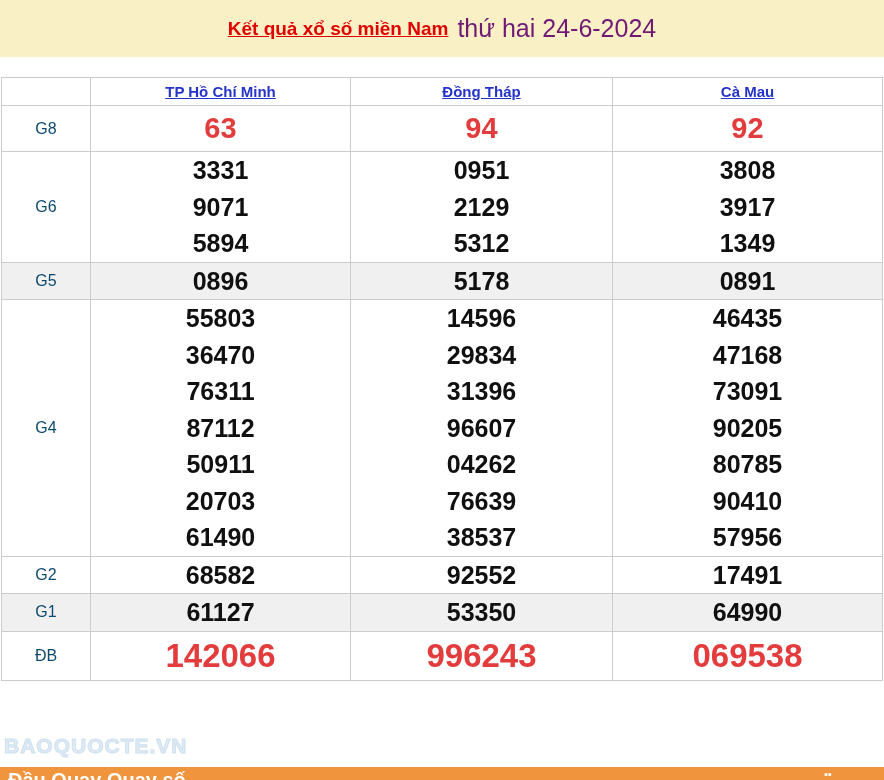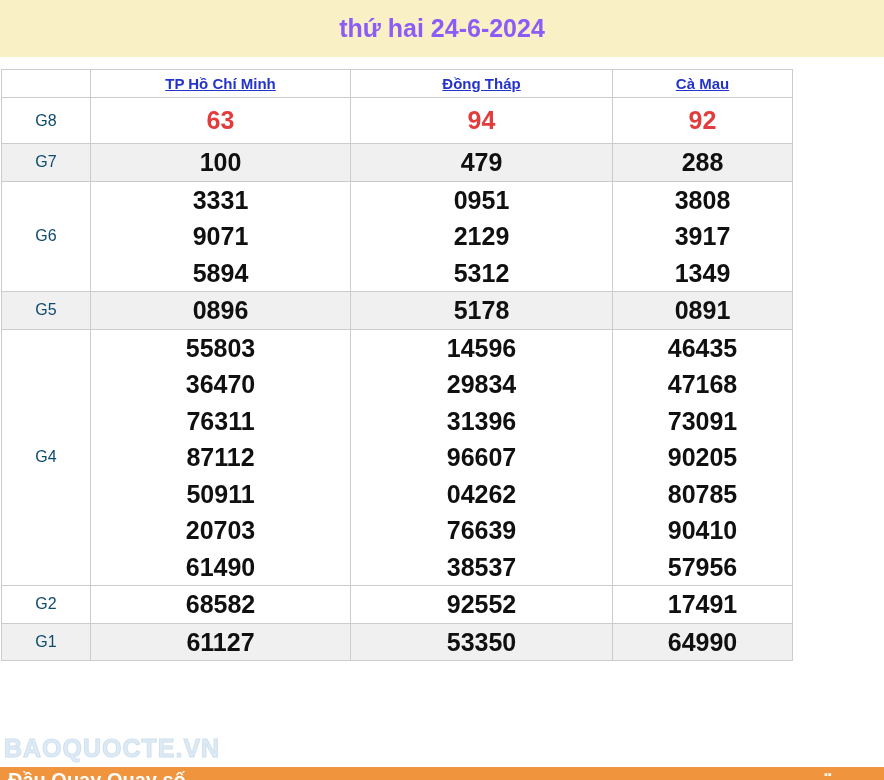--- a/index.html
+++ b/index.html
@@ -19,43 +19,43 @@
     background:#fff;font-family:"Liberation Sans","DejaVu Sans",sans-serif;
   }
   .banner{
     background:var(--banner-bg);height:57px;width:884px;
     display:flex;align-items:center;justify-content:center;gap:9px;
   }
   .banner .title-link{
     color:var(--title-red);font-weight:bold;font-size:19px;
     text-decoration:underline;cursor:pointer;
   }
-  .banner .title-date{color:#8b5cf6;font-weight:bold;font-size:25px;}
+  .banner .title-date{color:#701a75;font-weight:normal;font-size:25px;}
   table.results{
     border-collapse:collapse;table-layout:fixed;
-    width:792px;margin:12px 1px 0 1px;
+    width:882px;margin:20px 1px 0 1px;
   }
   table.results th, table.results td{
     border:1px solid var(--border);text-align:center;vertical-align:middle;padding:0;
   }
   thead th{height:28px;background:#fff;font-size:15px;}
   thead th a{
     color:var(--link-blue);font-weight:bold;text-decoration:underline;cursor:pointer;
   }
   td.lbl{font-size:16px;color:#0c4a6e;font-weight:normal;}
   .num{font-weight:bold;font-size:25px;color:#101010;line-height:36.5px;}
   tr.single td{height:37px;}
   tr.shade{background:var(--row-shade);}
   tr.r0 td{height:45px;}
-  tr.r0 .num{font-size:25px;line-height:45px;color:var(--value-red);}
+  tr.r0 .num{font-size:29px;line-height:45px;color:var(--value-red);}
   tr.r8 td{height:48px;}
   tr.r8 .num{font-size:33px;line-height:48px;color:var(--value-red);}
   .watermark{
     position:absolute;left:4px;top:734px;z-index:5;pointer-events:none;
-    font-size:25px;font-weight:bold;letter-spacing:1px;
+    font-size:21px;font-weight:bold;letter-spacing:1px;
     color:rgba(216,230,244,0.85);
     -webkit-text-stroke:1px var(--wm);
     white-space:nowrap;
   }
   .footer-bar{
     position:absolute;left:0;bottom:0;width:884px;height:13px;
     background:var(--orange);overflow:hidden;z-index:4;
   }
   .footer-bar .cutoff{
     position:absolute;left:8px;top:3px;
@@ -63,20 +63,21 @@
   }
   .footer-bar .right-frag{
     position:absolute;right:52px;top:2px;
     color:rgba(255,255,255,0.95);font-weight:bold;font-size:11px;line-height:11px;
   }
 </style>
 </head>
 <body>
 
 <div class="banner">
+  <a class="title-link">Kết quả xổ số miền Nam</a>
   <span class="title-date">thứ hai 24-6-2024</span>
 </div>
 
 <table class="results">
   <thead>
     <tr>
       <th style="width:89px;"></th>
       <th style="width:260px;">
         <a>TP Hồ Chí Minh</a>
       </th>
@@ -94,32 +95,20 @@
         <td>
           <div class="num">63</div>
         </td>
         <td>
           <div class="num">94</div>
         </td>
         <td>
           <div class="num">92</div>
         </td>
       </tr>
-      <tr class="r1 shade single">
-        <td class="lbl">G7</td>
-        <td>
-          <div class="num">100</div>
-        </td>
-        <td>
-          <div class="num">479</div>
-        </td>
-        <td>
-          <div class="num">288</div>
-        </td>
-      </tr>
       <tr class="r2">
         <td class="lbl">G6</td>
         <td>
           <div class="num">3331</div>
           <div class="num">9071</div>
           <div class="num">5894</div>
         </td>
         <td>
           <div class="num">0951</div>
           <div class="num">2129</div>
@@ -190,20 +179,32 @@
         <td>
           <div class="num">61127</div>
         </td>
         <td>
           <div class="num">53350</div>
         </td>
         <td>
           <div class="num">64990</div>
         </td>
       </tr>
+      <tr class="r8 single">
+        <td class="lbl">ĐB</td>
+        <td>
+          <div class="num">142066</div>
+        </td>
+        <td>
+          <div class="num">996243</div>
+        </td>
+        <td>
+          <div class="num">069538</div>
+        </td>
+      </tr>
     </tbody>
 </table>
 
 <div class="watermark">BAOQUOCTE.VN</div>
 
 <div class="footer-bar">
   <span class="cutoff">Đầu   Quay   Quay số</span>
   <span class="right-frag">▪▪</span>
 </div>
 

